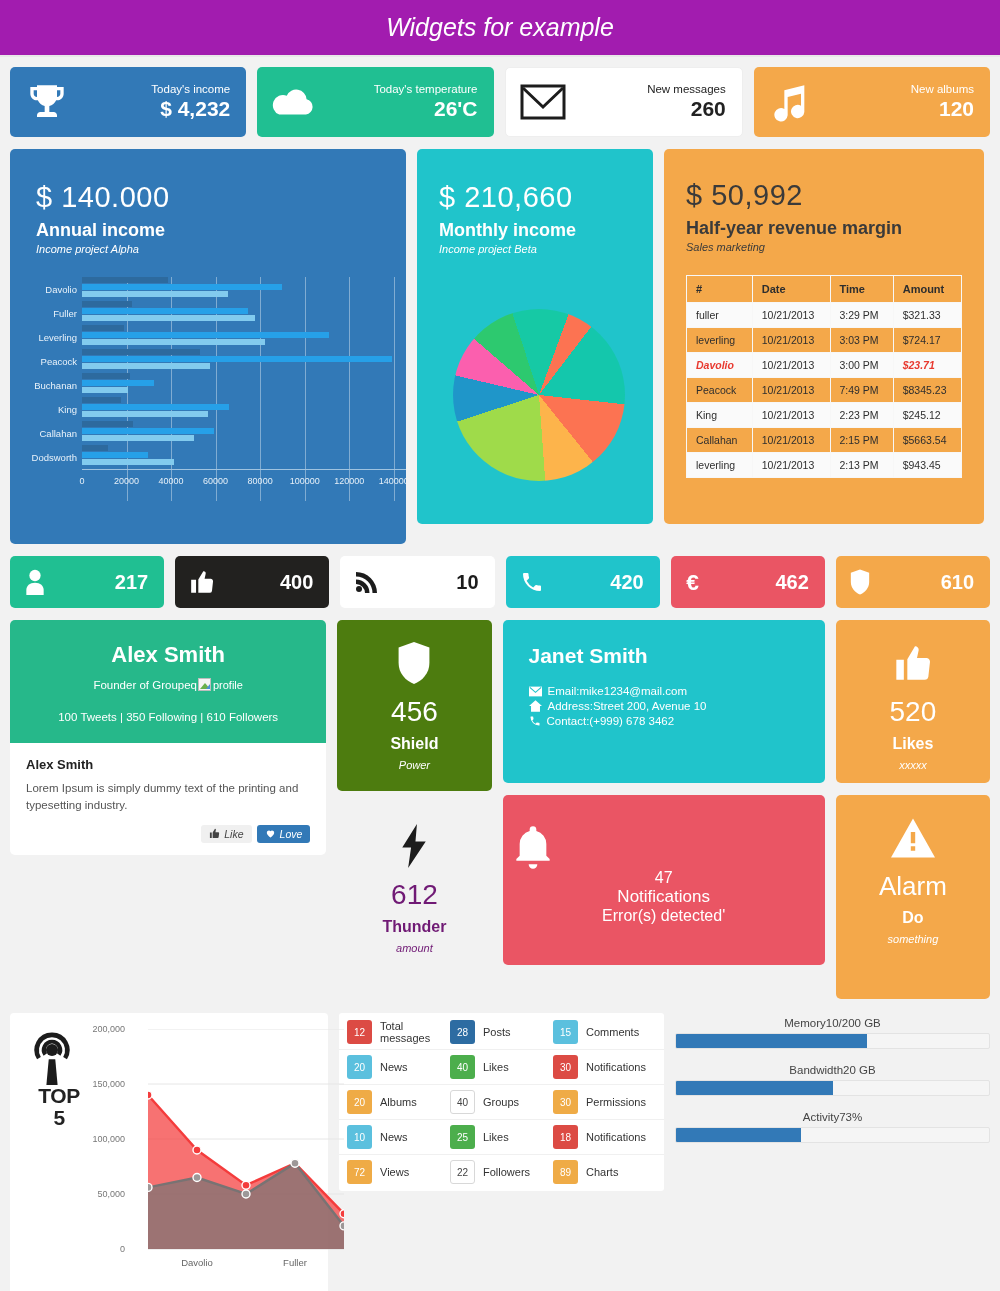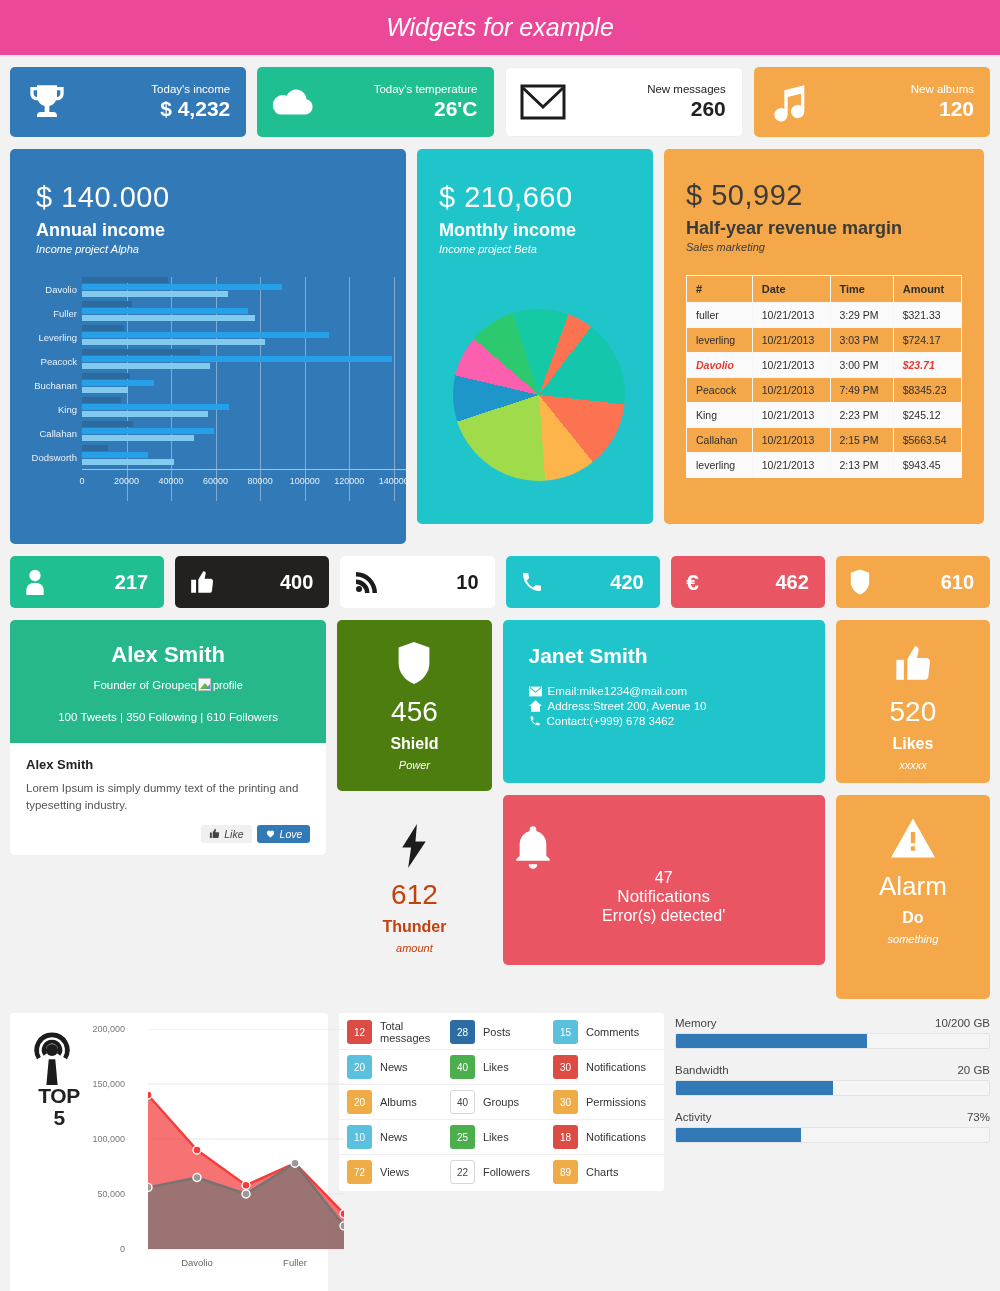--- a/index.html
+++ b/index.html
@@ -8,21 +8,21 @@
     background: #f2f2f2;
     font-family: "Liberation Sans", sans-serif;
     color: #333;
     -webkit-font-smoothing: antialiased;
   }
   .page { width: 1000px; position: relative; }
 
   
   .header {
     height: 57px;
-    background: #ec4899;
+    background: #a21caf;
     display: flex;
     align-items: center;
     justify-content: center;
     border-bottom: 2px solid #e8e8e8;
   }
   .header-title {
     color: #ffffff;
     font-size: 25px;
     font-style: italic;
     font-weight: 400;
@@ -121,21 +121,21 @@
   .pbtns { display: flex; gap: 5px; justify-content: flex-end; margin-top: 10px; }
   .pbtn { font-size: 10.5px; font-style: italic; padding: 3px 8px; border-radius: 3px; display: flex; align-items: center; gap: 4px; }
   .pbtn.like { background: #f0f0f0; color: #444; }
   .pbtn.love { background: #3279b7; color: #fff; }
 
   .tile { border-radius: 5px; text-align: center; color: #fff; padding: 20px 8px; }
   .tile .ti { height: 46px; display: flex; align-items: center; justify-content: center; }
   .tile .tnum { font-size: 28px; font-weight: 300; margin-top: 10px; }
   .tile .tlbl { font-size: 16px; font-weight: bold; margin-top: 7px; }
   .tile .tsub { font-size: 11px; font-style: italic; margin-top: 6px; }
-  .tile.plain { background: transparent; color: #c2410c; }
+  .tile.plain { background: transparent; color: #701a75; }
 
   .contact { background: #20c4cb; border-radius: 5px; color: #fff; padding: 24px 26px 30px; height: 163px; }
   .contact .cname { font-size: 21px; font-weight: bold; }
   .contact .crow { font-size: 11.5px; display: flex; align-items: center; gap: 6px; margin-top: 3px; }
   .contact .clist { margin-top: 17px; }
 
   .notif { background: #ea5564; border-radius: 5px; color: #fff; text-align: center; padding: 30px 10px 36px; height: 170px; }
 
   
   .bottom { margin-top: 14px; align-items: flex-start; padding-bottom: 14px; }
@@ -153,21 +153,21 @@
   .bg-row { display: flex; border-bottom: 1px solid #f0f0f0; padding: 5px 8px; }
   .bg-row:last-child { border-bottom: none; }
   .bg-cell { flex: 1; display: flex; align-items: center; gap: 8px; }
   .bg-badge { width: 25px; height: 24px; border-radius: 3px; color: #fff; font-size: 10px;
     display: flex; align-items: center; justify-content: center; flex: none; }
   .bg-badge.hollow { background: #fff; border: 1px solid #d8d8d8; color: #444; }
   .bg-lbl { font-size: 11px; color: #333; }
 
   .progwrap { flex: 1; padding-top: 4px; }
   .prog { margin-bottom: 15px; }
-  .prog-head { display: flex; justify-content: space-between; font-size: 11.5px; color: #444; margin-bottom: 4px; }
+  .prog-head { display: flex; justify-content: center; font-size: 11.5px; color: #444; margin-bottom: 4px; }
   .prog-track { height: 16px; background: #f5f5f5; border: 1px solid #e3e3e3; border-radius: 2px; overflow: hidden; }
   .prog-fill { height: 100%; background: #3279b7; }
 
   svg { display: block; }
 </style>
 </head>
 <body>
 
 <div class="page">
 

